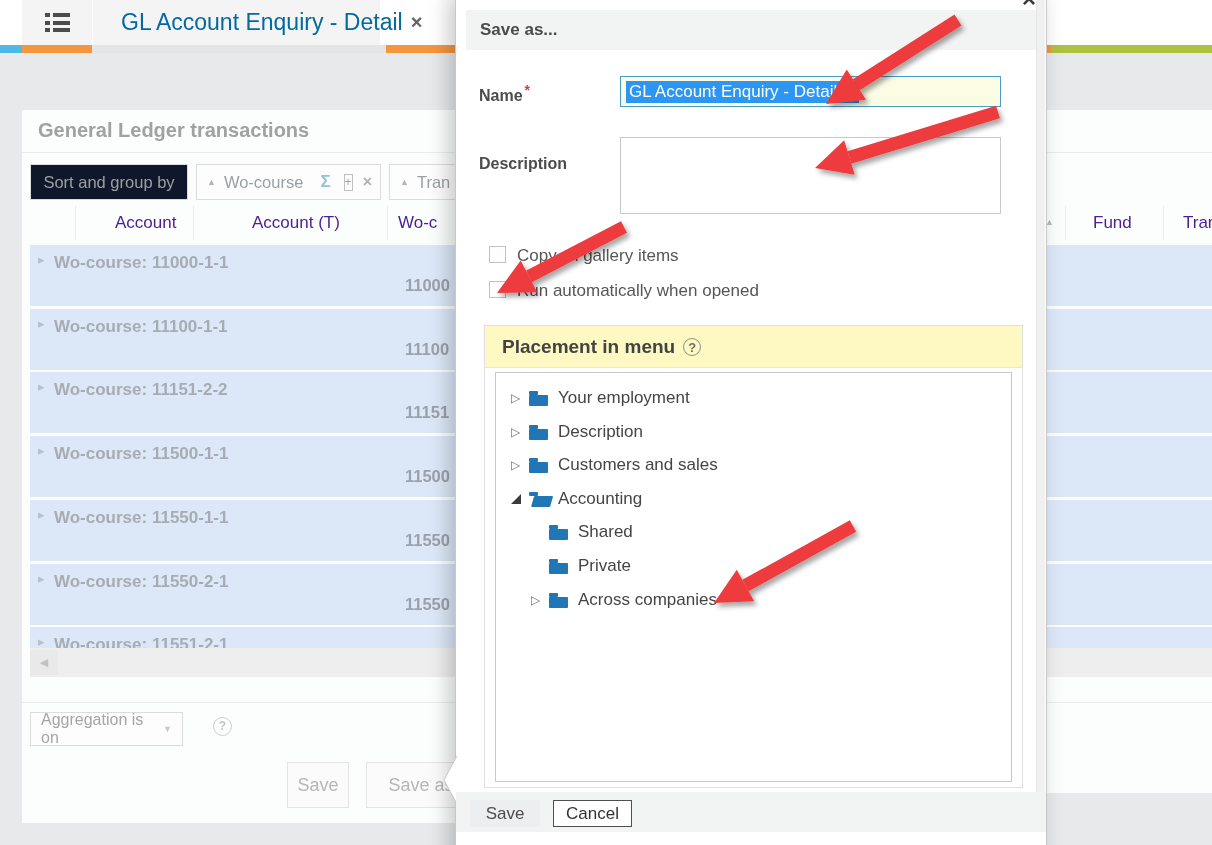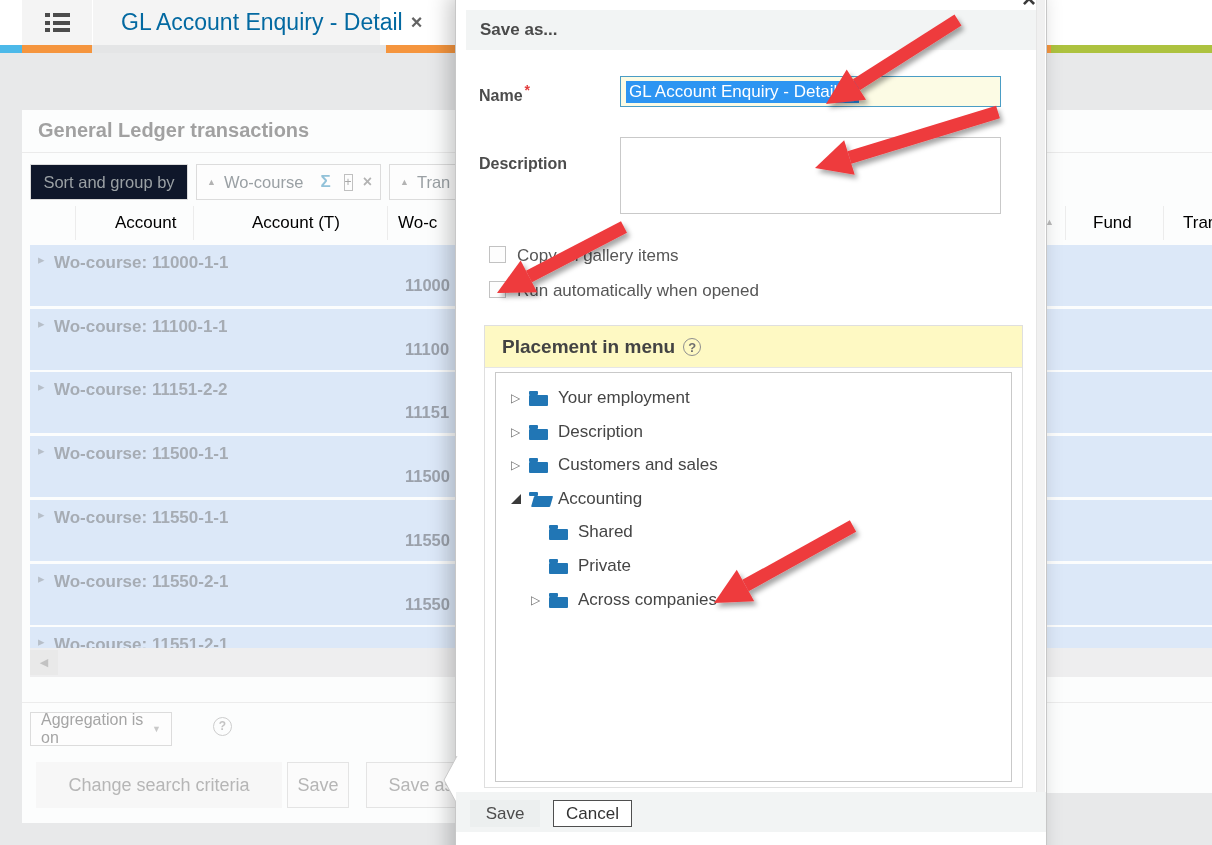--- a/index.html
+++ b/index.html
@@ -38,39 +38,39 @@
   .chip1{left:196px;width:185px;padding:0 10px;}
   .chip2{left:389px;width:130px;padding:0 10px;}
   .sort-tri{font-size:9px;color:#b3b3b3;margin-right:8px;}
   .chip-label{margin-right:10px;white-space:nowrap;}
   .sigma{color:#92c2d9;font-weight:bold;font-size:17px;margin:0 7px;}
   .plusbox{width:15px;height:15px;border:1px solid #c0c0c0;font-size:12px;line-height:14px;
            text-align:center;color:#a8a8a8;margin:0 6px;}
   .chip-x{color:#b3b3b3;font-weight:bold;font-size:16px;margin-left:4px;cursor:pointer;}
 
   
-  .thead-label{position:absolute;top:203px;height:40px;line-height:40px;font-size:17px;color:#000000;white-space:nowrap;}
+  .thead-label{position:absolute;top:203px;height:40px;line-height:40px;font-size:17px;color:#4c1d95;white-space:nowrap;}
   .vsep{position:absolute;top:206px;width:1px;height:34px;background:#ececec;}
   .thead-sort{position:absolute;top:217px;font-size:9px;color:#b9b9b9;}
 
   
   .grow{position:absolute;left:30px;width:1182px;height:61px;background:#dce8f8;}
   .rcaret{position:absolute;left:8px;top:7px;font-size:13px;color:#b7bfc9;cursor:pointer;}
   .gtitle{position:absolute;left:24px;top:8px;font-size:17px;font-weight:bold;color:#a6acb4;white-space:nowrap;}
   .gval{position:absolute;left:375px;top:31px;font-size:16.5px;font-weight:bold;color:#9ba1ab;white-space:nowrap;}
   .grow-partial{position:absolute;left:30px;top:627px;width:1182px;height:21px;background:#dce8f8;overflow:hidden;}
 
   
   .hscroll{position:absolute;left:30px;top:648px;width:1182px;height:29px;background:#eeeeef;}
   .hs-btn{position:absolute;left:0;top:2px;width:28px;height:25px;background:#e9e9e9;
           display:flex;align-items:center;justify-content:center;color:#c2c2c2;font-size:11px;cursor:pointer;}
   .mid-divider{position:absolute;left:22px;top:702px;width:1190px;height:1px;background:#ececec;}
 
   
-  .aggbtn{position:absolute;left:30px;top:712px;width:142px;height:34px;box-sizing:border-box;
+  .aggbtn{position:absolute;left:30px;top:712px;width:153px;height:34px;box-sizing:border-box;
           border:1px solid #dcdcdc;background:#fdfdfd;display:flex;align-items:center;
           padding:0 10px;font-size:16px;color:#a5a5a5;cursor:pointer;}
   .agg-caret{margin-left:auto;font-size:9px;color:#c9c9c9;}
   .qmark{box-sizing:border-box;border-radius:50%;text-align:center;font-weight:bold;}
   .qmark-page{position:absolute;left:213px;top:717px;width:19px;height:19px;border:1.5px solid #cdcdcd;
               color:#c4c4c4;font-size:12px;line-height:17px;}
   .btn-change{position:absolute;left:36px;top:762px;width:246px;height:46px;background:#f7f7f7;border:none;
               font-size:18px;color:#b6b6b6;}
   .btn-psave{position:absolute;left:287px;top:762px;width:62px;height:46px;background:#fbfbfb;
              border:1px solid #e4e4e4;font-size:18px;color:#b6b6b6;}
@@ -234,21 +234,20 @@
     <span class="hs-btn">◀</span>
   </div>
   <div class="mid-divider"></div>
 
   <div class="aggbtn">
     <span>Aggregation is on</span>
     <span class="agg-caret">▼</span>
   </div>
   <div class="qmark qmark-page">?</div>
 
-  <div class="btn-change">Change search criteria</div>
   <div class="btn-psave">Save</div>
   <div class="btn-psaveas">Save as</div>
 
   <div class="dialog">
     <div class="dlg-scroll"></div>
     <svg class="notch" viewBox="0 0 16 50">
       <path d="M15 1 L2 25 L15 49" fill="#ffffff" stroke="#c8c8c8" stroke-width="1"></path>
     </svg>
     <span class="dlg-close">×</span>
     <div class="dlg-header">

